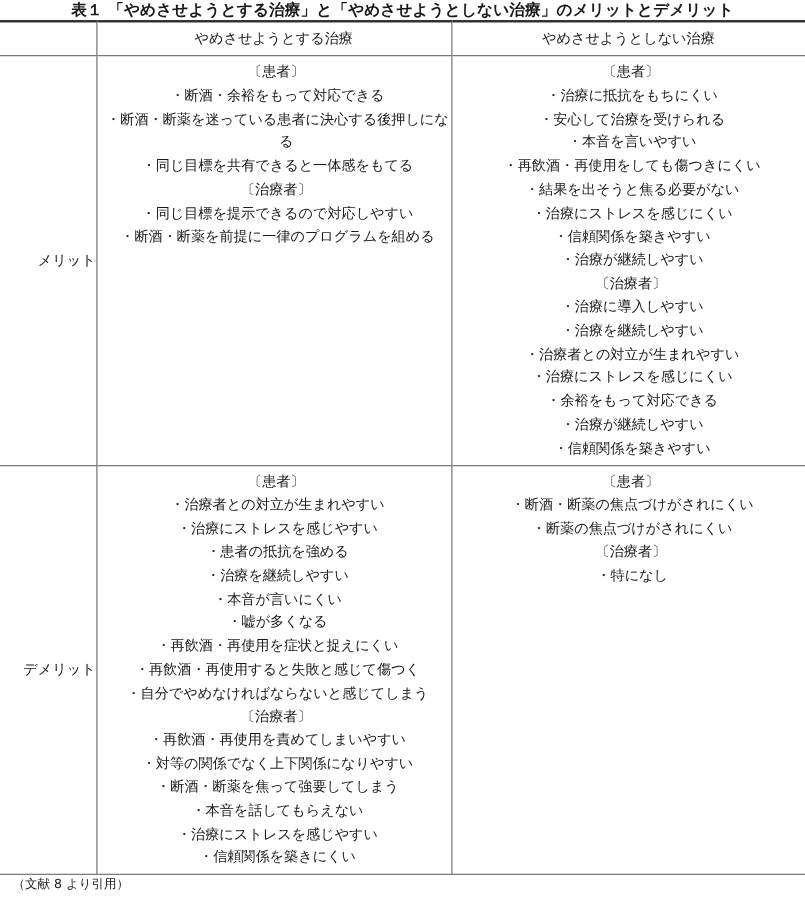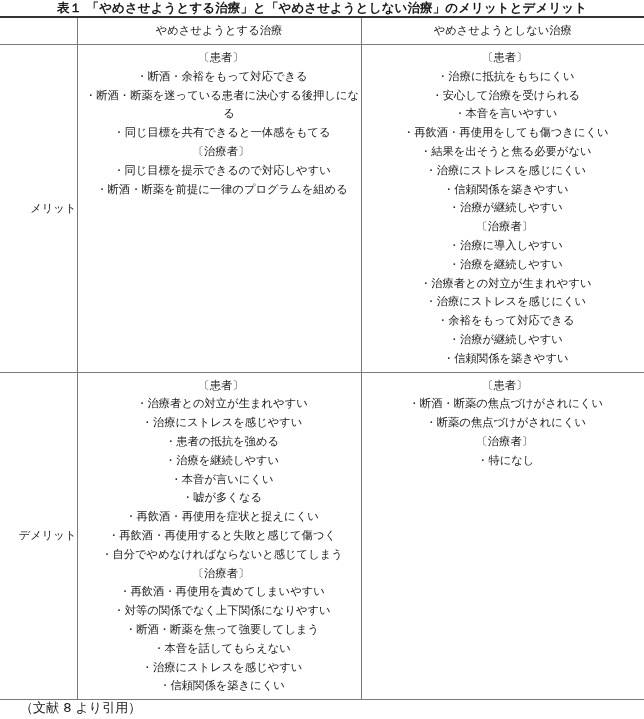--- a/index.html
+++ b/index.html
@@ -41,22 +41,22 @@
   table.tbl .vline { border-right: 1px solid #7a7a7a; }
   table.tbl td.rowhead {
     text-align: right; vertical-align: middle;
     padding-left: 4px;
   }
   .cell { padding: 4px 0 3px 6px; }
   .line { line-height: 18.8px; height: 18.8px; white-space: nowrap; }
   .group { margin-left: -2px; }
   .item { padding-left: 14px; text-indent: -14px; white-space: normal; height: auto; }
   .note {
-    position: absolute; left: 20px; top: 700px;
-    font-size: 13px; line-height: 16px; text-align: right;
+    position: absolute; left: 10px; top: 700px;
+    font-size: 10px; line-height: 16px; text-align: right;
   }
 </style>
 </head>
 <body>
 
 <div class="title">表１ 「やめさせようとする治療」と「やめさせようとしない治療」のメリットとデメリット</div>
 
 <table class="tbl">
   <colgroup>
       <col class="c0">

